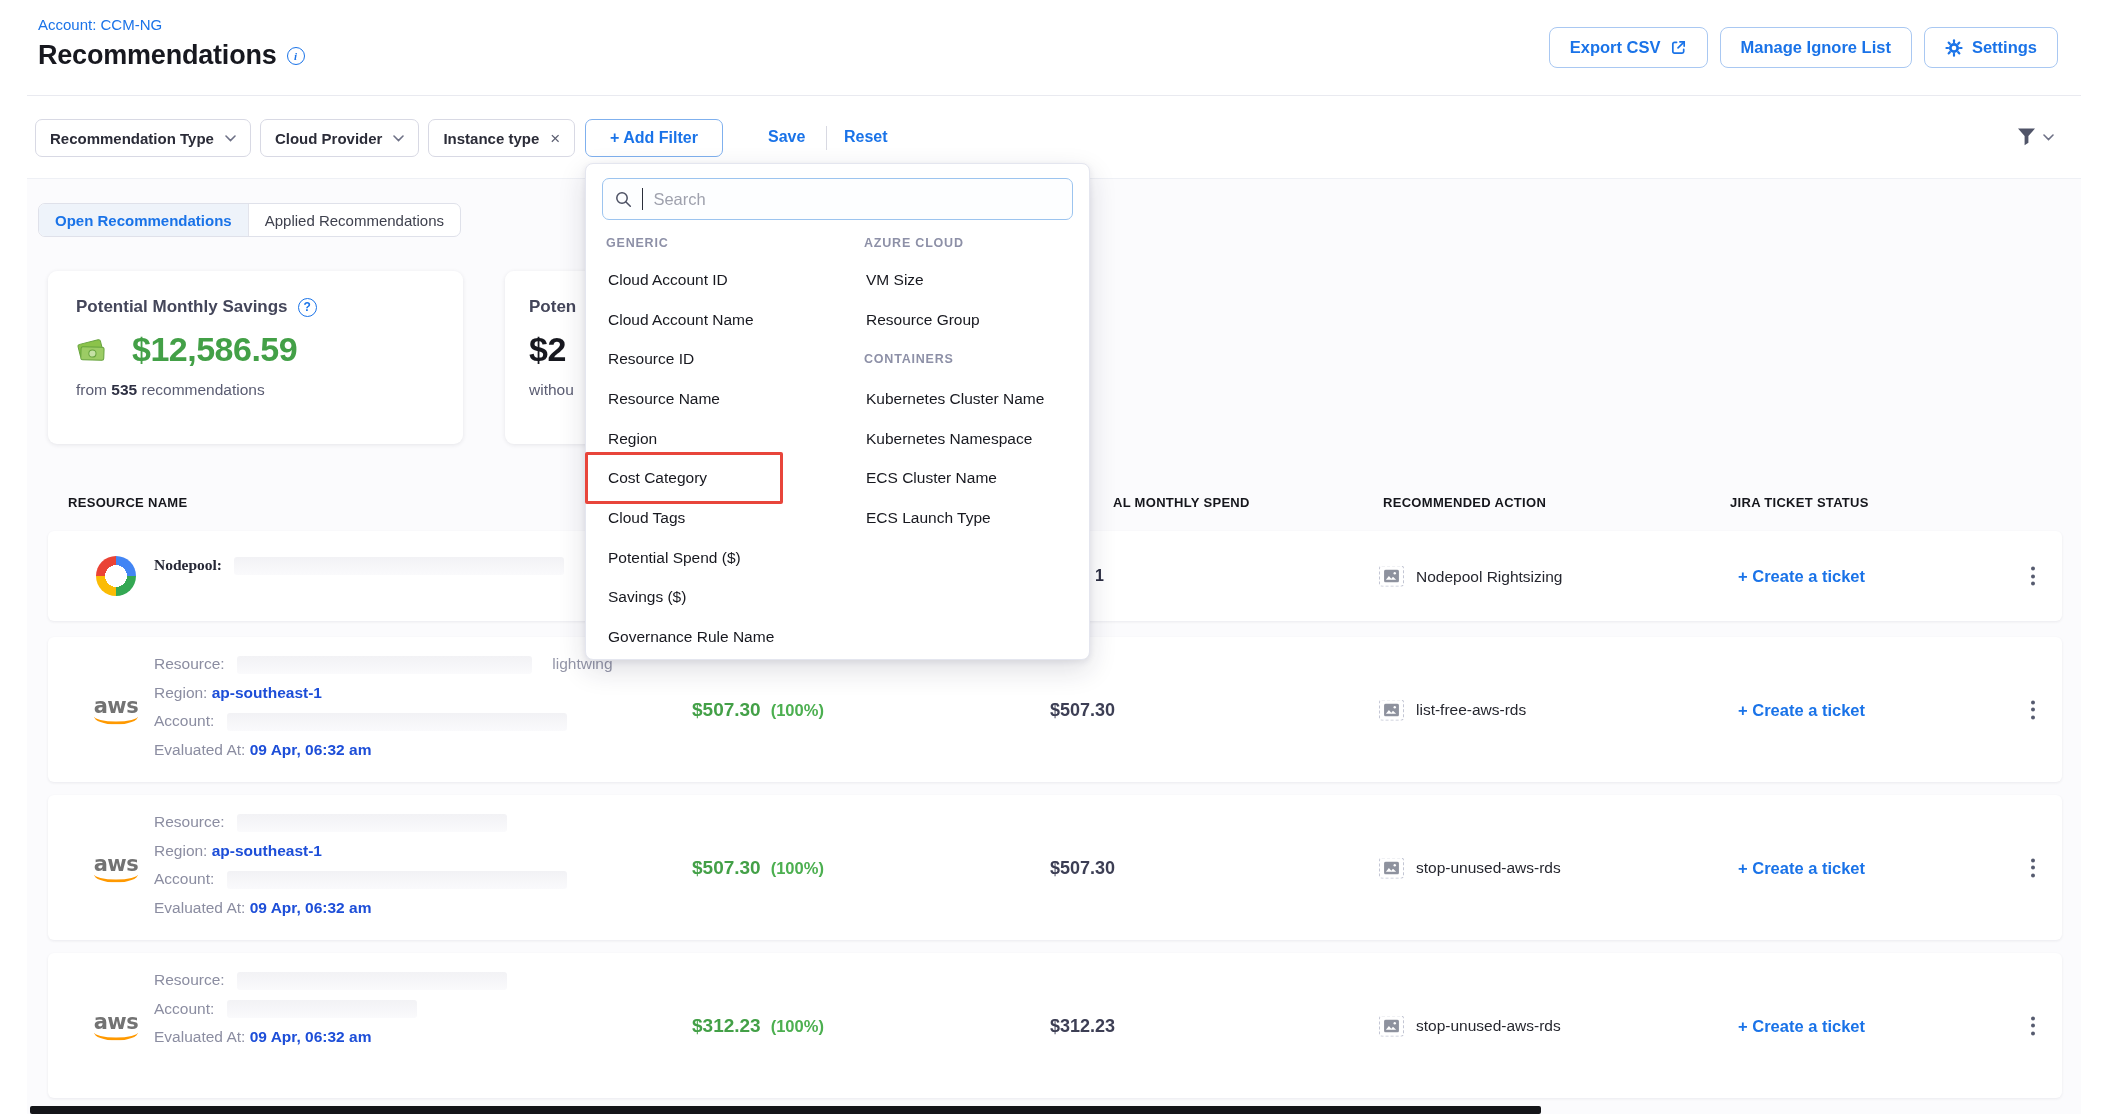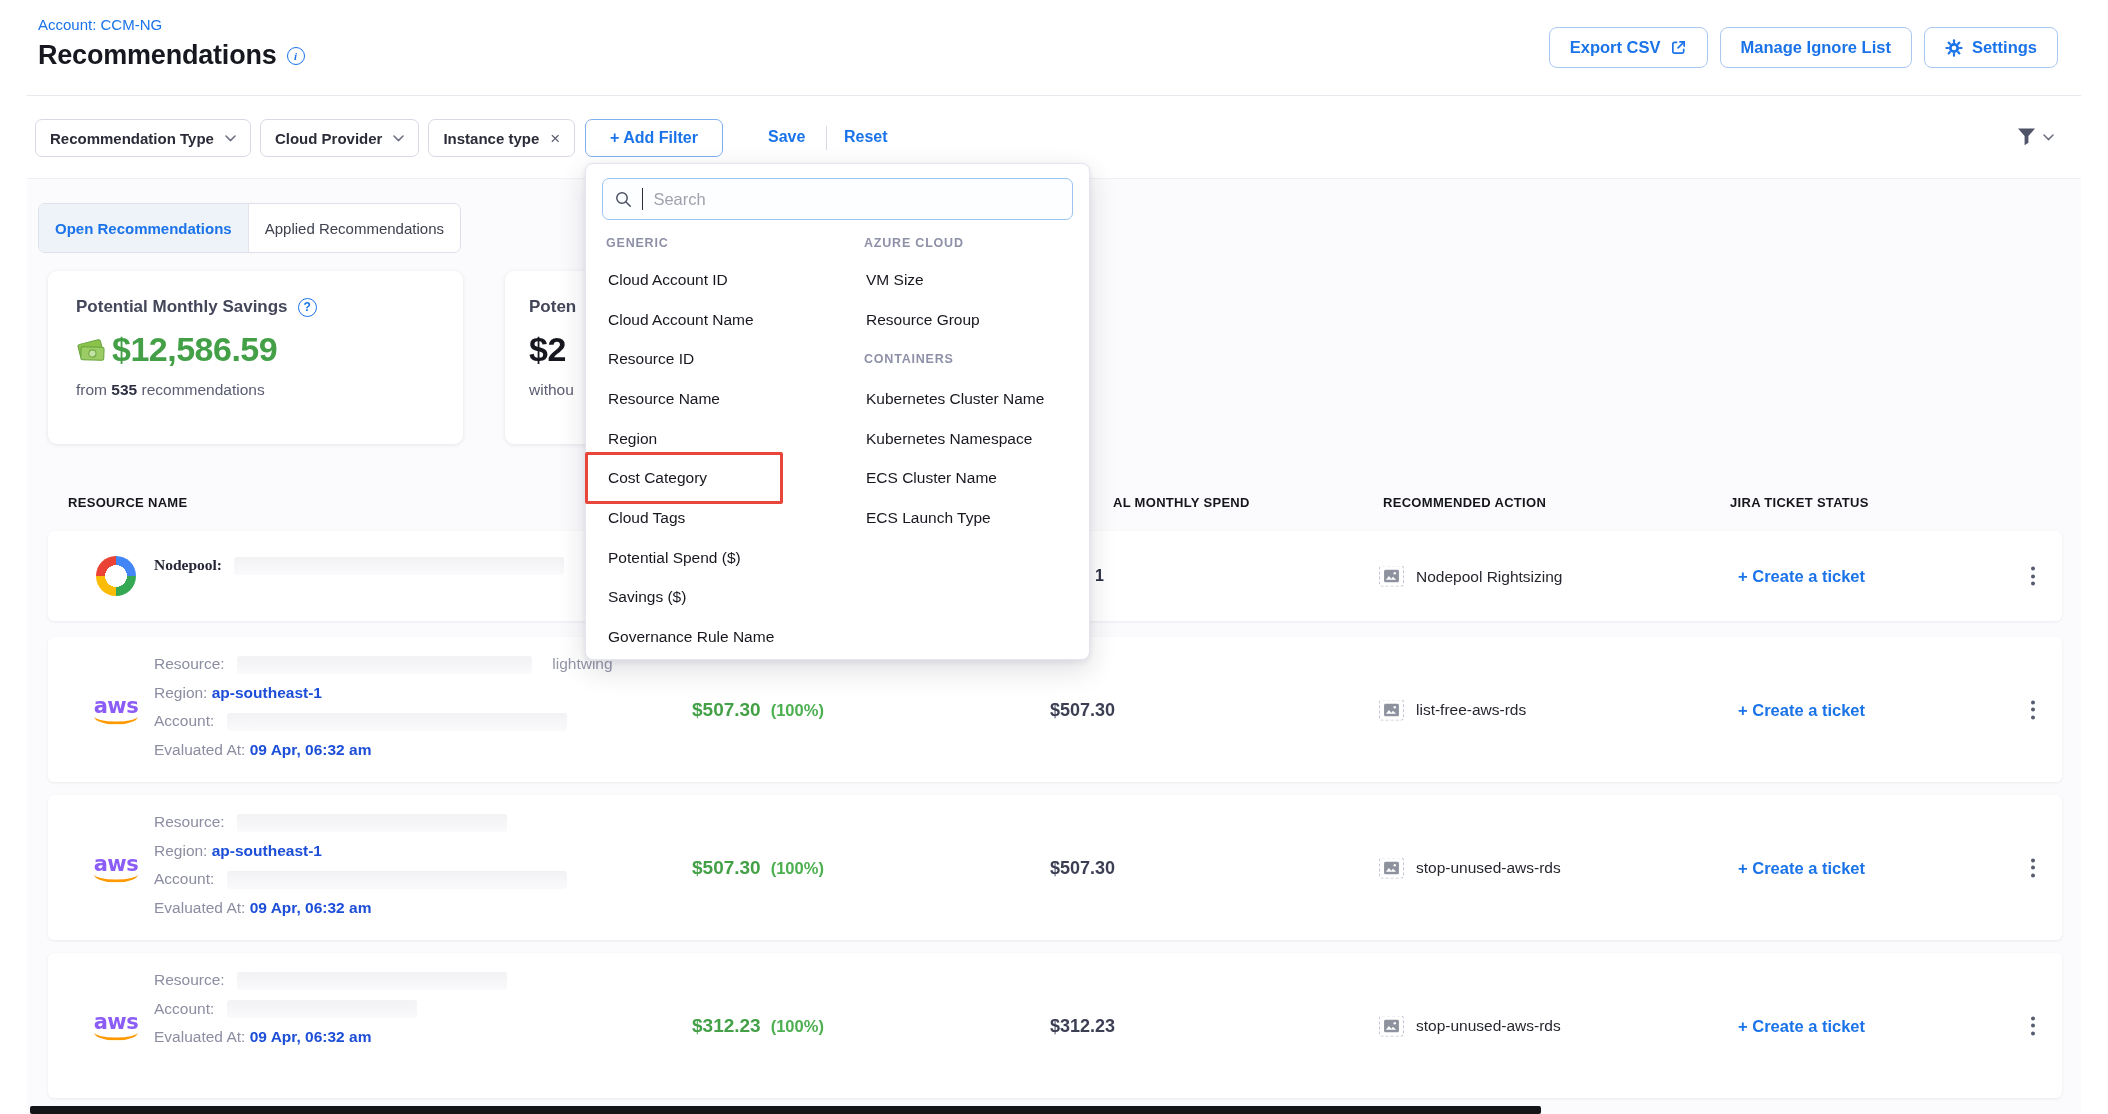--- a/index.html
+++ b/index.html
@@ -34,34 +34,34 @@
 .sr-divider { position:absolute; left:826px; top:126px; width:1px; height:24px; background:#d8d9e2; }
 .reset-link { position:absolute; left:844px; top:128px; font-size:16px; font-weight:600; color:#1a73e8; cursor:pointer; }
 .funnel-wrap { position:absolute; top:127px; right:54px; display:flex; align-items:center; gap:6px; cursor:pointer; }
 
 
 .content { position:absolute; left:27px; right:27px; top:178px; bottom:0;
   background:#fbfbfd; border-top:1px solid #eef0f5; }
 
 
 .tabs { position:absolute; left:11px; top:24px; display:inline-flex; border:1px solid #dfe1ea;
-  border-radius:7px; overflow:hidden; background:#fff; height:50px; }
+  border-radius:7px; overflow:hidden; background:#fff; height:34px; }
 .tab { padding:0 16px; display:flex; align-items:center; font-size:15px; cursor:pointer; }
 .tab.active { background:#eef3fa; color:#1a73e8; font-weight:700; }
 .tab.inactive { color:#3f414e; border-left:1px solid #e3e4ec; }
 
 
 .card { position:absolute; background:#fff; border-radius:9px; box-shadow:0 1px 4px rgba(35,38,59,.10); }
 .card-1 { left:21px; top:92px; width:415px; height:173px; padding:26px 28px; }
 .card-2 { left:478px; top:92px; width:580px; height:173px; padding:26px 24px; }
 .card-title-row { display:flex; align-items:center; gap:10px; }
 .card-title { font-size:17px; font-weight:600; color:#44465a; }
 .help-icon { width:19px; height:19px; border-radius:50%; border:1.7px solid #1a73e8; color:#1a73e8;
   font-size:12px; font-weight:700; display:flex; align-items:center; justify-content:center; }
-.amount-row { display:flex; align-items:center; gap:4px; margin-top:13px; }
+.amount-row { display:flex; align-items:center; gap:24px; margin-top:13px; }
 .amount-green { font-size:34px; font-weight:800; color:#43a047; letter-spacing:-0.5px; }
 .amount-dark  { font-size:34px; font-weight:800; color:#17181f; letter-spacing:-0.5px; margin-top:13px; }
 .card-sub { margin-top:12px; font-size:15.5px; color:#5a5c72; }
 .card-sub b { color:#2d2f42; }
 
 
 .thead-cell { position:absolute; top:316px; font-size:13px; font-weight:700; color:#15161c; letter-spacing:.3px; }
 .th-resource { left:41px; }
 .th-spend    { left:1086px; }
 .th-action   { left:1356px; }
@@ -73,21 +73,21 @@
 .row-2 { top:458px; height:145px; }
 .row-3 { top:616px; height:145px; }
 .row-4 { top:774px; height:145px; }
 
 .provider-box { position:absolute; left:40px; top:50%; transform:translateY(-50%); width:56px;
   display:flex; flex-direction:column; align-items:center; }
 .gcp-icon { width:40px; height:40px; border-radius:50%;
   background:
     radial-gradient(closest-side, #fff 54%, transparent 55%),
     conic-gradient(from 270deg, #EA4335 0 25%, #4285F4 0 50%, #34A853 0 75%, #FBBC05 0 100%); }
-.aws-word { font-size:21px; font-weight:800; color:#8b5cf6; letter-spacing:-0.5px; line-height:1;
+.aws-word { font-size:21px; font-weight:800; color:#737373; letter-spacing:-0.5px; line-height:1;
   font-family:"DejaVu Sans", sans-serif;text-align:center; }
 .aws-smile { width:44px; height:9px; border-bottom:3.2px solid #ff9900;
   border-radius:0 0 55% 55% / 0 0 100% 100%; margin-top:-1px; }
 
 .details { position:absolute; left:106px; font-size:15.5px; }
 .row-1 .details { top:19px; line-height:29px; }
 .row-2 .details, .row-3 .details, .row-4 .details { top:13px; line-height:28.5px; }
 .lbl { color:#8b8da1; }
 .lbl-bold { color:#262836; font-weight:700;font-family:Liberation Serif, serif; }
 .val { color:#1d4ed8; font-weight:600; }

